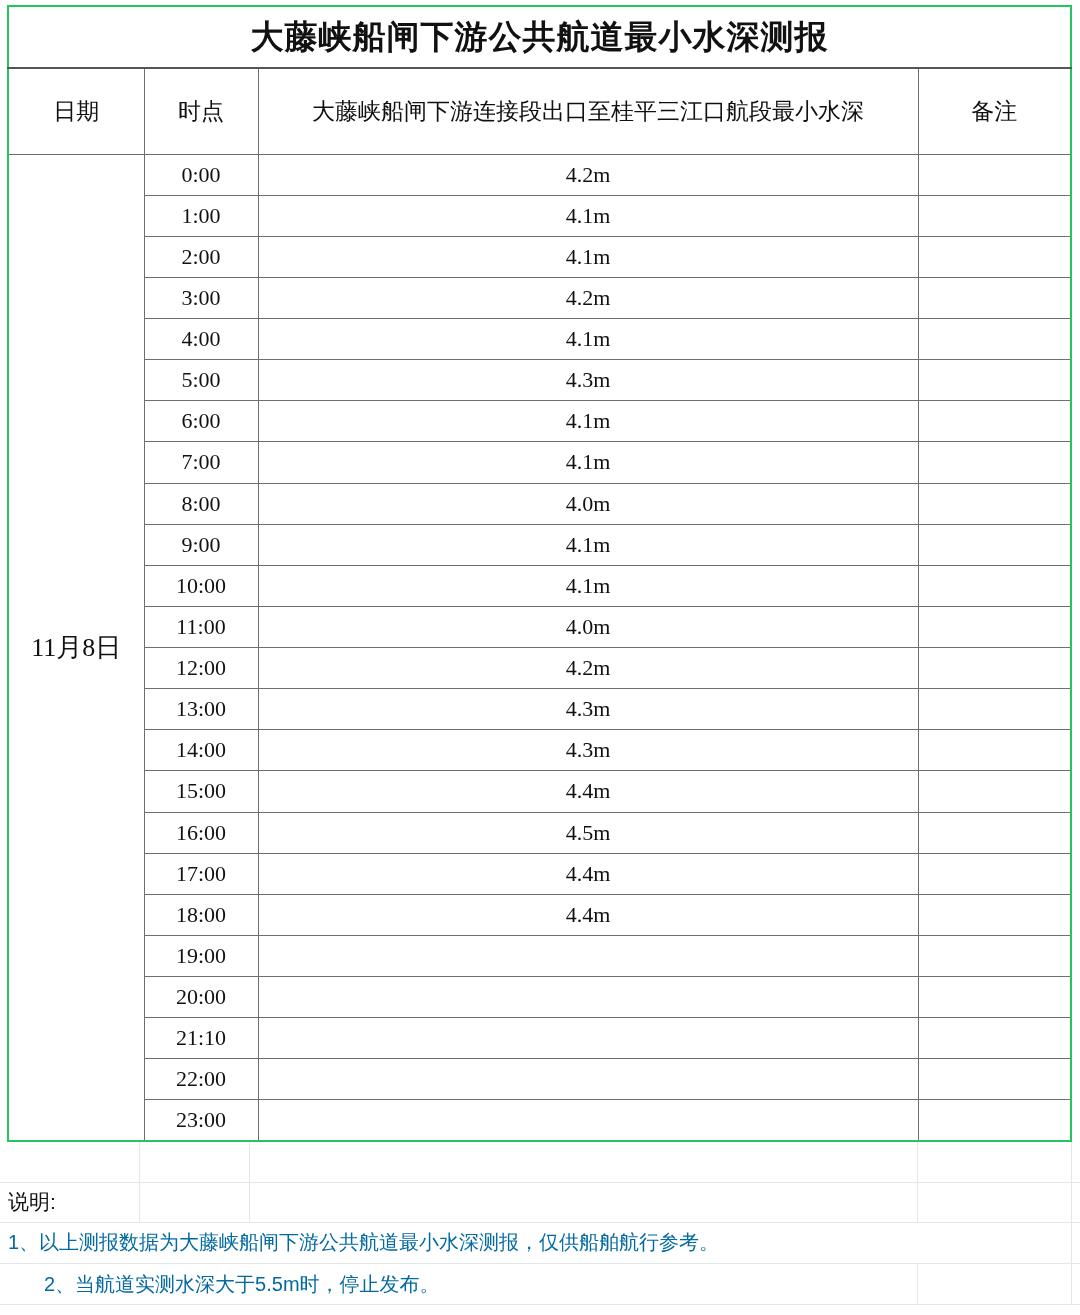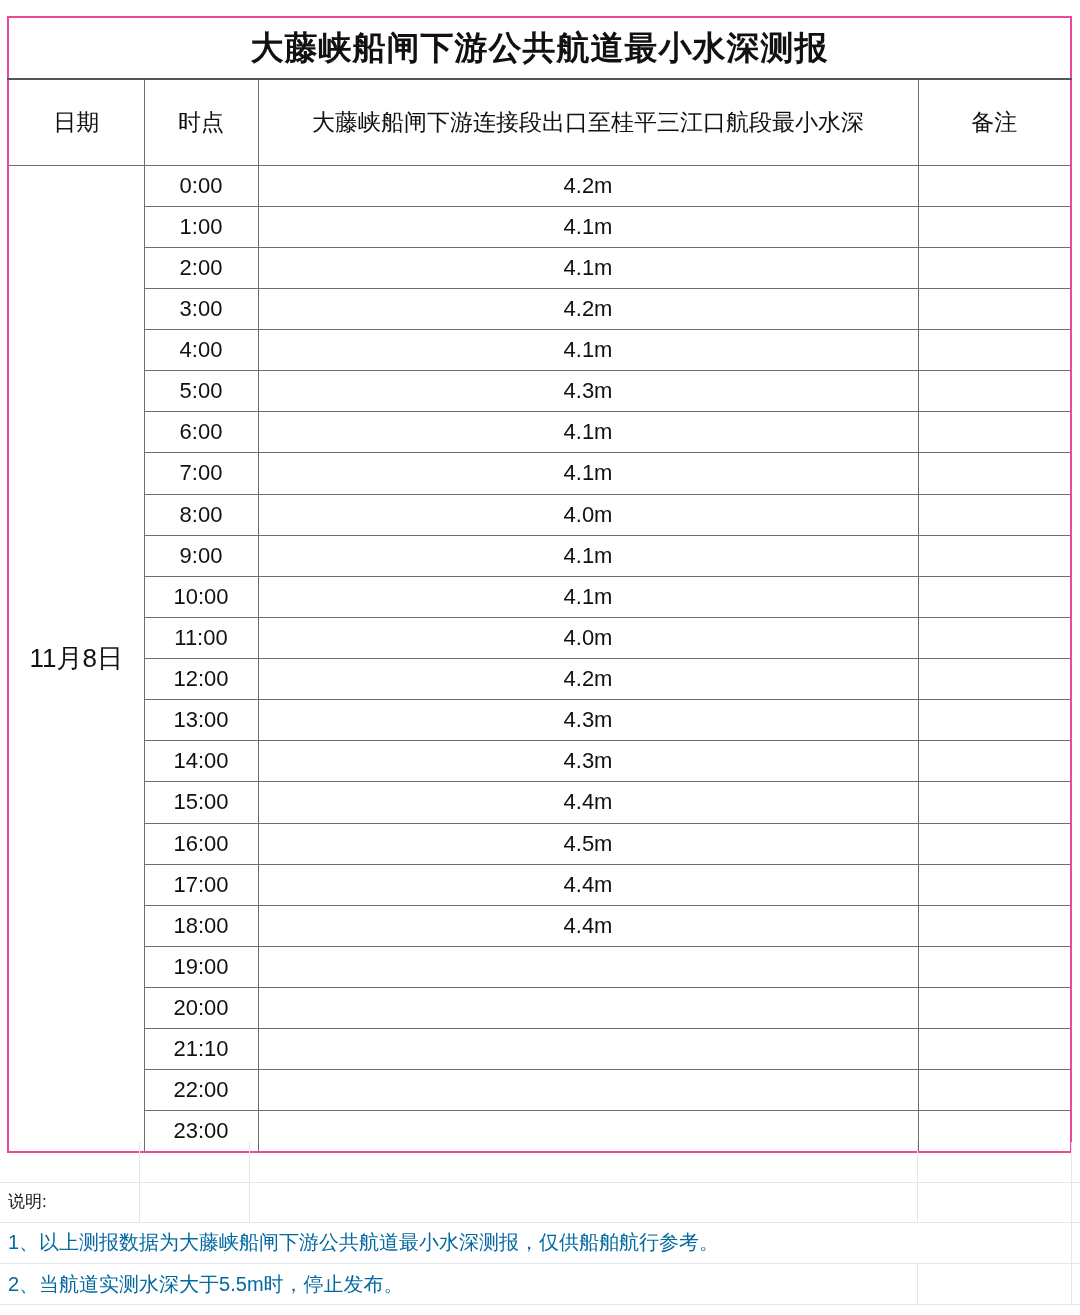--- a/index.html
+++ b/index.html
@@ -14,26 +14,27 @@
     width: 1080px;
     height: 1315px;
     background: #ffffff;
     overflow: hidden;
   }
 
   
   table.report {
     position: absolute;
     left: 7px;
-    top: 16px;
+    top: 5px;
     width: 1065px;
     height: 1137px;
     border-collapse: collapse;
     table-layout: fixed;
-    border: 2px solid #ec4899;
+    border: 2px solid #22c55e;
+    font-family: Liberation Serif, serif;
   }
   table.report th,
   table.report td {
     border: 1px solid #6e6e6e;
     padding: 0;
     text-align: center;
     vertical-align: middle;
     overflow: hidden;
     white-space: nowrap;
   }
@@ -62,32 +63,32 @@
   }
   .fh { height: 1px; }
   .fv { width: 1px; }
 
   .notes-label {
     position: absolute;
     left: 8px;
     top: 1182px;
     height: 40px;
     line-height: 40px;
-    font-size: 17px;
+    font-size: 21px;
     color: #111111;
   }
   .note-line {
     position: absolute;
     left: 8px;
     font-size: 20px;
     color: #0369a1;
     white-space: nowrap;
   }
   .note-1 { top: 1222px; height: 41px; line-height: 41px; }
-  .note-2 { top: 1263px; height: 28px; line-height: 42px; }
+  .note-2 { top: 1263px; height: 28px; line-height: 42px; margin-left: 36px; }
 </style>
 </head>
 <body>
 
 <div class="page">
 
   <table class="report">
     <colgroup>
       <col style="width:136px">
       <col style="width:114px">

